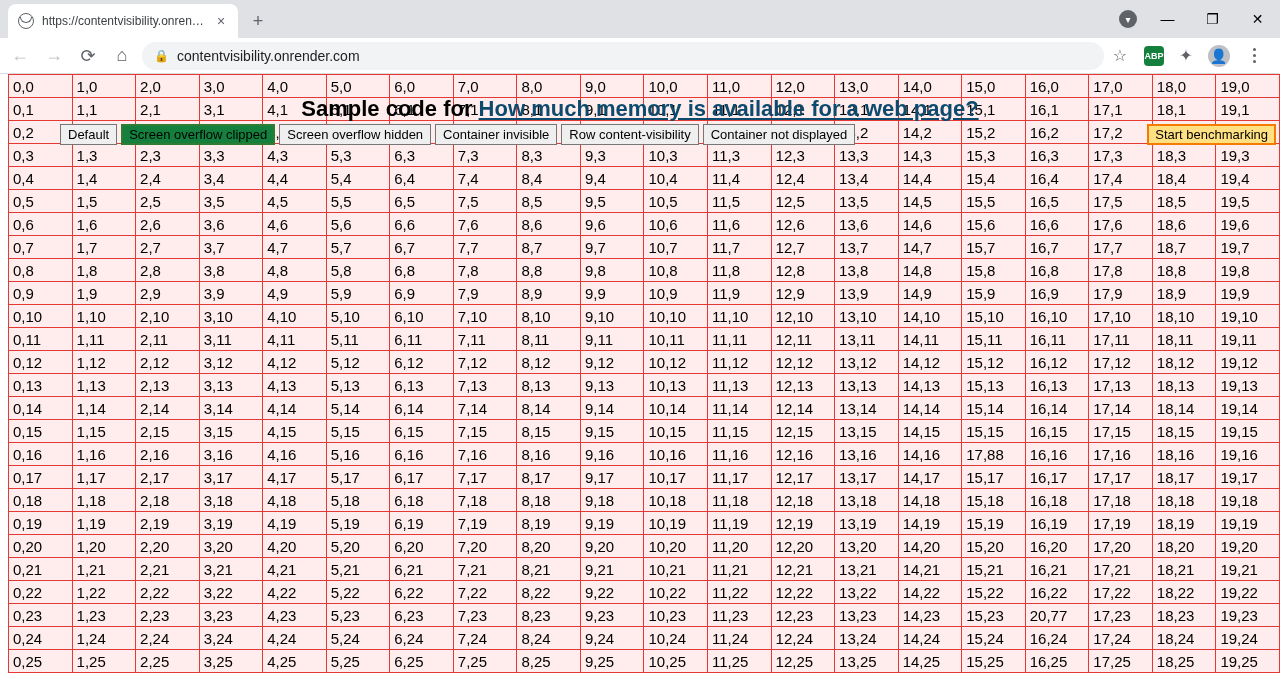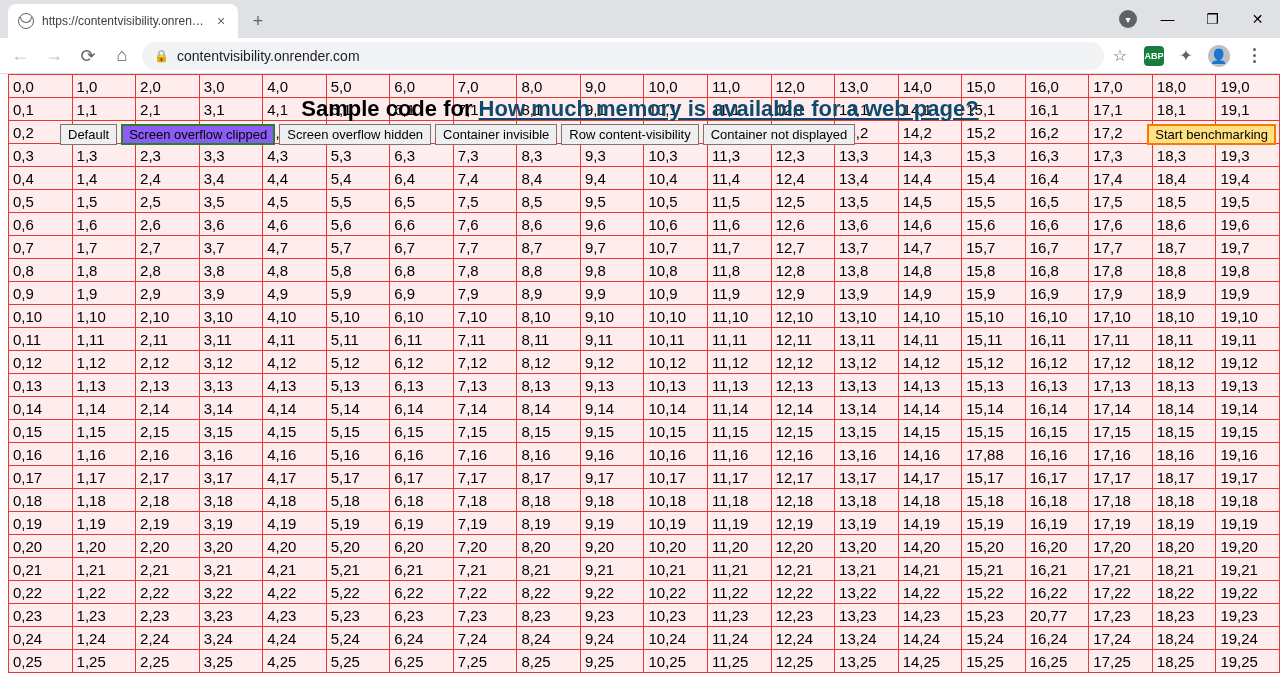--- a/index.html
+++ b/index.html
@@ -32,21 +32,21 @@
   
   .page { position: relative; height: calc(692px - 74px); overflow: hidden; padding-left: 8px; }
   .table { width: 100%; border-collapse: collapse; table-layout: fixed; }
   .table td { border: 1px solid #e53935; background: #ffecec; padding: 2px 4px; font-size: 15px; height: 23px; overflow: hidden; }
 
   .heading { position: absolute; top: 22px; left: 0; right: 0; text-align: center; font-size: 22px; font-weight: bold; color: #000; pointer-events: none; }
   .heading a { color: #0c4a6e; pointer-events: auto; }
 
   .controls { position: absolute; top: 50px; left: 44px; display: flex; gap: 4px; align-items: center; margin-left: 16px; }
   .btn { background: #efefef; border: 1px solid #767676; padding: 2px 7px; font-size: 13px; font-family: Arial; cursor: pointer; }
-  .btn.active { background: #8b5cf6; border: 2px solid #2e7d32; padding: 1px 6px; }
+  .btn.active { background: #15803d; border: 2px solid #2e7d32; padding: 1px 6px; }
   .btn.start { background: #ffe082; border: 2px solid #f57c00; padding: 1px 6px; }
   .spacer-right { position: absolute; top: 50px; right: 4px; }
 </style>
 </head>
 <body>
 
 <div class="titlebar">
   <div class="tab">
     <span class="favicon"></span>
     <span class="tab-title">https://contentvisibility.onrender</span>

